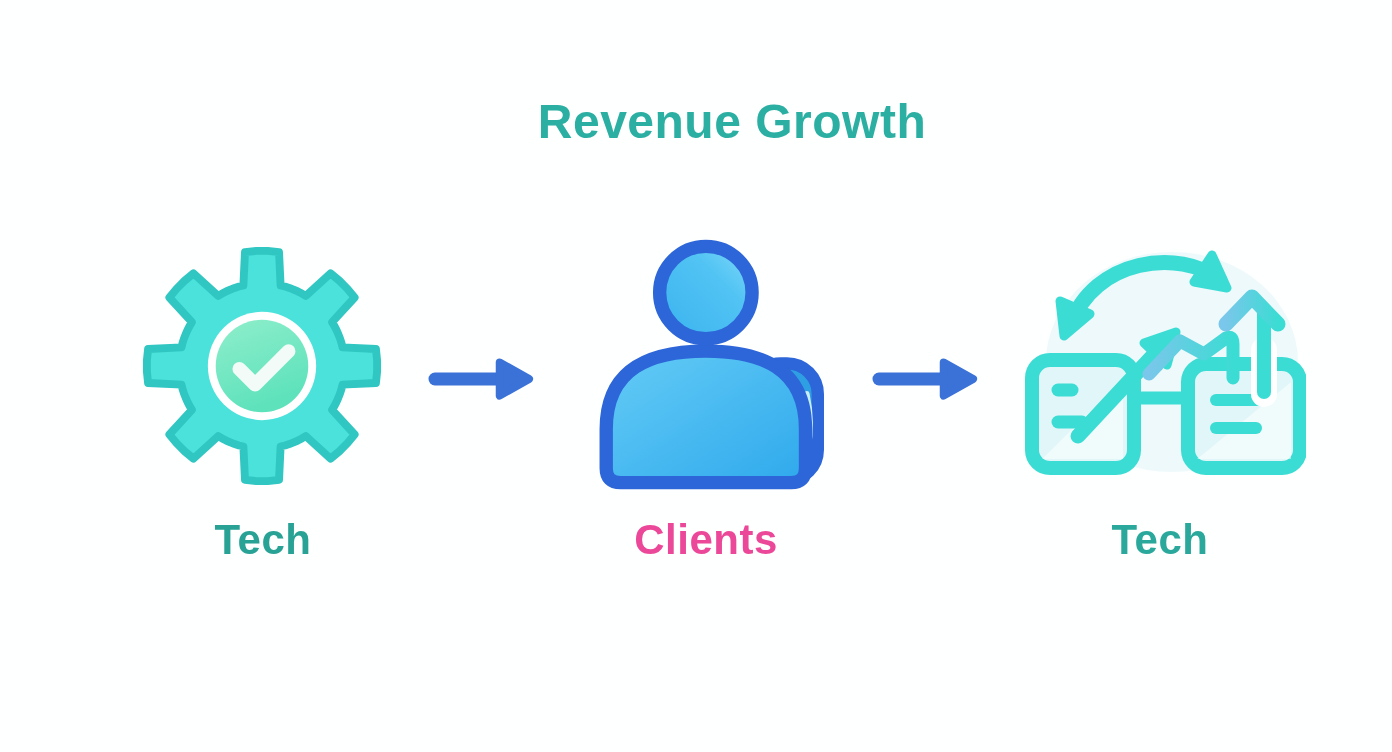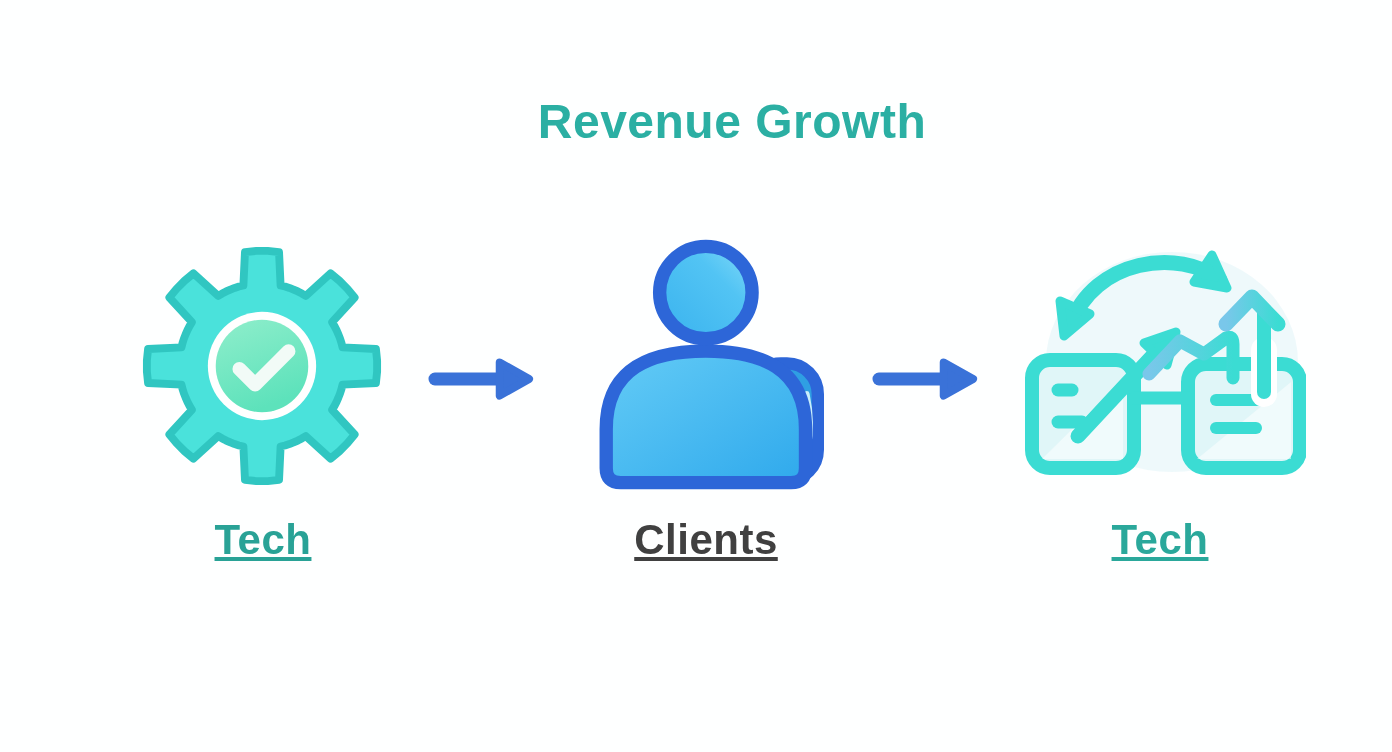--- a/index.html
+++ b/index.html
@@ -8,21 +8,21 @@
     background:var(--background,#feffff);
     font-family:"Liberation Sans", sans-serif;
   }
   .abs{position:absolute;}
   #title{
     top:94px;left:0;width:1392px;text-align:center;
     color:var(--title-teal,#2bafa3);
     font-size:48px;font-weight:700;letter-spacing:0.5px;padding-left:36px;
   }
   .step-label{
-    top:516px;text-align:center;font-size:42px;font-weight:700;letter-spacing:0.5px;text-decoration:underline;
+    top:516px;text-align:center;font-size:42px;font-weight:700;letter-spacing:0.5px;
   }
   #label-tech{left:128px;width:270px;}
   #label-clients{left:576px;width:260px;}
   #label-adapt{left:1030px;width:260px;}
   #icon-gear{left:134px;top:238px;}
   #icon-person{left:598px;top:238px;}
   #icon-adapt{left:1022px;top:240px;}
   #arrow-1{left:428px;top:356px;}
   #arrow-2{left:872px;top:356px;}
 
@@ -113,14 +113,14 @@
   <polygon class="ad-head" points="154,92 145,125 122,103"></polygon>
 
   <path stroke="url(#skyTeal)" stroke-width="13" fill="none" stroke-linecap="round" stroke-linejoin="round" d="M 127,134 L 158,101 L 182,114 L 204,98 Q 211,95 211,104 L 211,138"></path>
 
   <line class="ad-casing" stroke-width="26" x1="242" y1="110" x2="242" y2="154"></line>
   <line class="ad-stroke" stroke-width="14" x1="242" y1="72" x2="242" y2="152"></line>
   <polyline points="204,84 230,57 256,84" stroke="url(#skyTeal)" stroke-width="15" fill="none" stroke-linecap="round" stroke-linejoin="round"></polyline>
 </svg>
 
 <div id="label-tech" class="abs step-label" style="color: rgb(41, 162, 150);">Tech</div>
-<div id="label-clients" class="abs step-label" style="color: #404040;">Clients</div>
+<div id="label-clients" class="abs step-label" style="color: #ec4899;">Clients</div>
 <div id="label-adapt" class="abs step-label" style="color: rgb(42, 168, 155);">Tech</div>
 
 </body></html>

